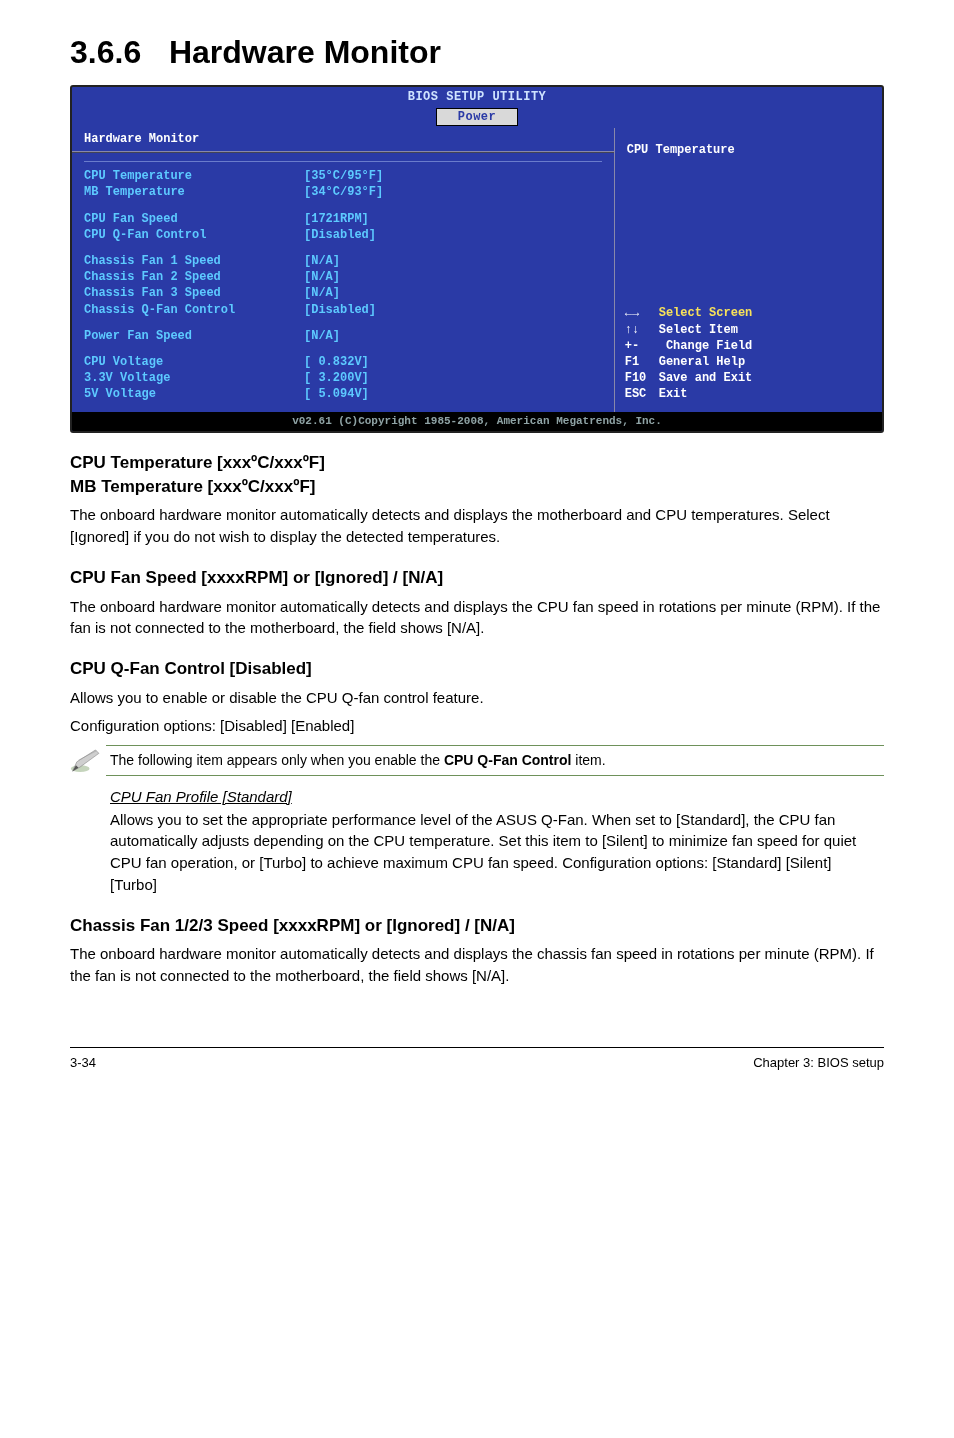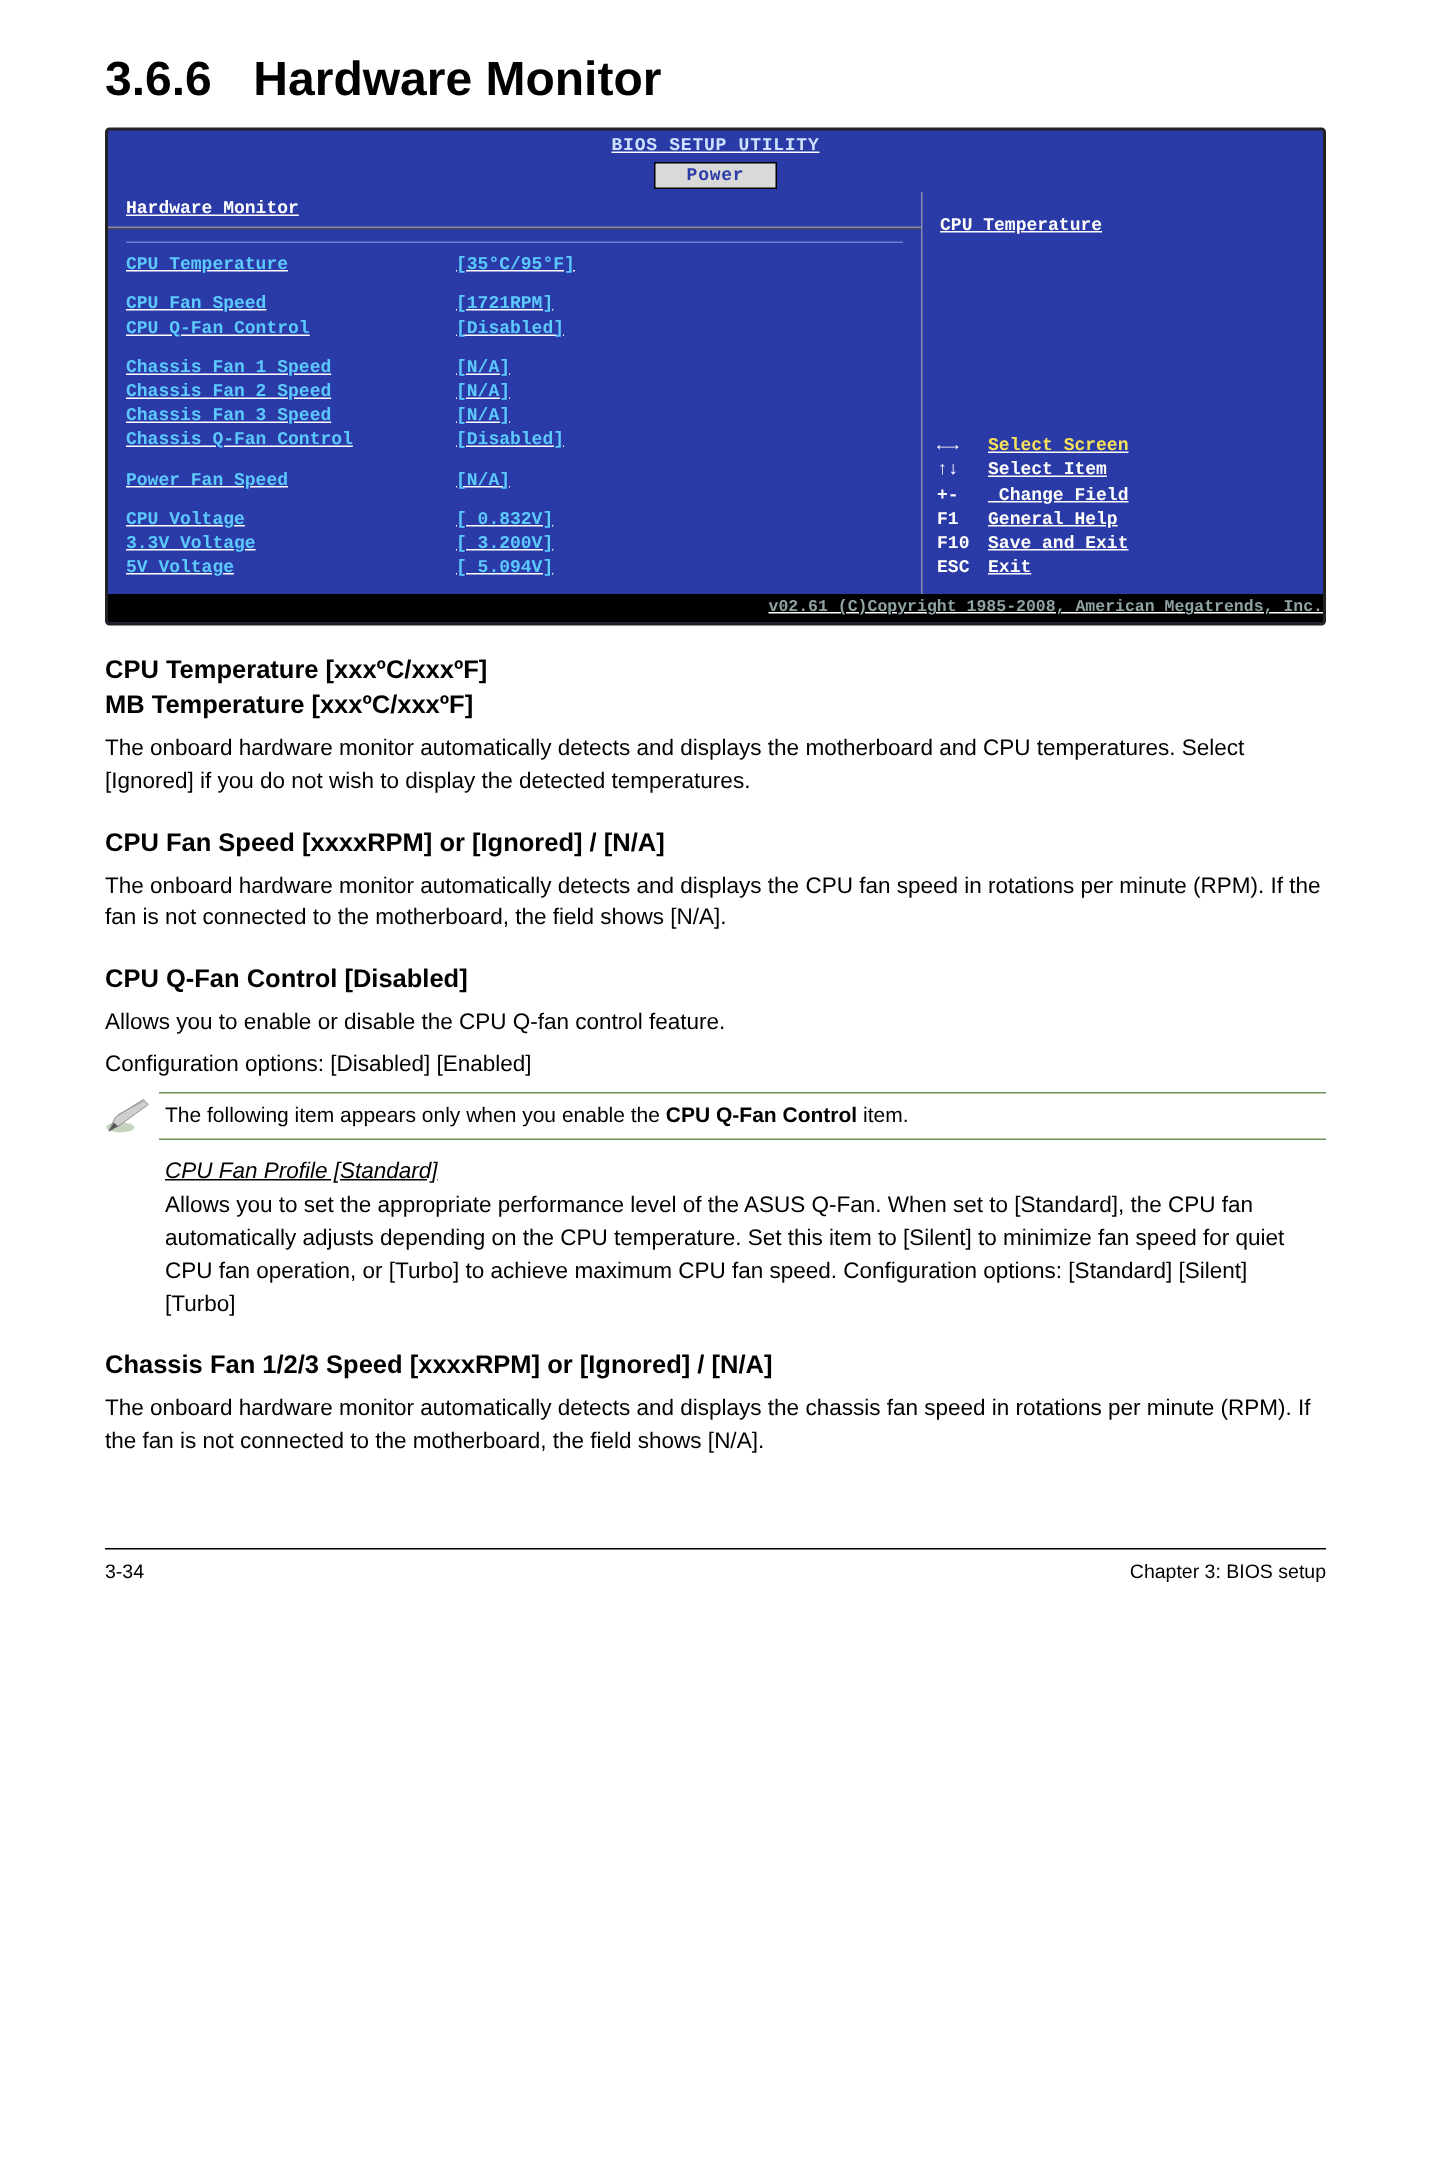--- a/index.html
+++ b/index.html
@@ -23,21 +23,20 @@
     background: #2a3aa6;
     color: #fff;
     border-radius: 3px;
     font-family: "Courier New", monospace;
     font-size: 12px;
     font-weight: bold;
     border: 2px solid #222;
     overflow: hidden;
     width: 100%;
     margin-bottom: 12px;
-    text-decoration: underline;
   }
   .bios-top {
     text-align: center;
     color: #cfe3ff;
     padding: 2px;
     letter-spacing: 0.5px;
   }
   .bios-top .tab {
     display: inline-block;
     background: #d9d9d9;
@@ -101,21 +100,21 @@
     color:#c0c0c0;
     color:#b0b0b0;
     color:#999;
     font-family:"Courier New",monospace;
     font-size:11px;
     text-align:center;
     padding:1px 0;
     border-top:1px solid #000;
     background:#000;
   }
-  .bios-footer { background:#000; color:#9aa0a0; color:#8c9699; color:#9fb0b4;text-align:right;}
+  .bios-footer { background:#000; color:#9aa0a0; color:#8c9699; color:#9fb0b4;}
   .bios-footer { background:#000000; color:#7e8b8b; }
   .bios-footer span { color:#8fa3a5;}
   h3.sub {
     font-size: 17px;
     font-weight: bold;
     margin-top: 18px;
     margin-bottom: 6px;
   }
   p.body-text {
     font-size: 15px;
@@ -171,20 +170,24 @@
   </div>
   <div class="bios-body">
     <div class="bios-left">
       <div class="hw-title">Hardware Monitor</div>
       <div class="hw-body">
         <div class="sep"></div>
         <div class="bios-kv" id="bios-rows">
             <div class="row cyan">
               <div class="k">CPU Temperature</div>
               <div class="v">[35°C/95°F]</div>
+            </div>
+            <div class="row cyan">
+              <div class="k">MB Temperature</div>
+              <div class="v">[34°C/93°F]</div>
             </div>
             <div class="spacer"></div>
             <div class="row cyan">
               <div class="k">CPU Fan Speed</div>
               <div class="v">[1721RPM]</div>
             </div>
             <div class="row cyan">
               <div class="k">CPU Q-Fan Control</div>
               <div class="v">[Disabled]</div>
             </div>

